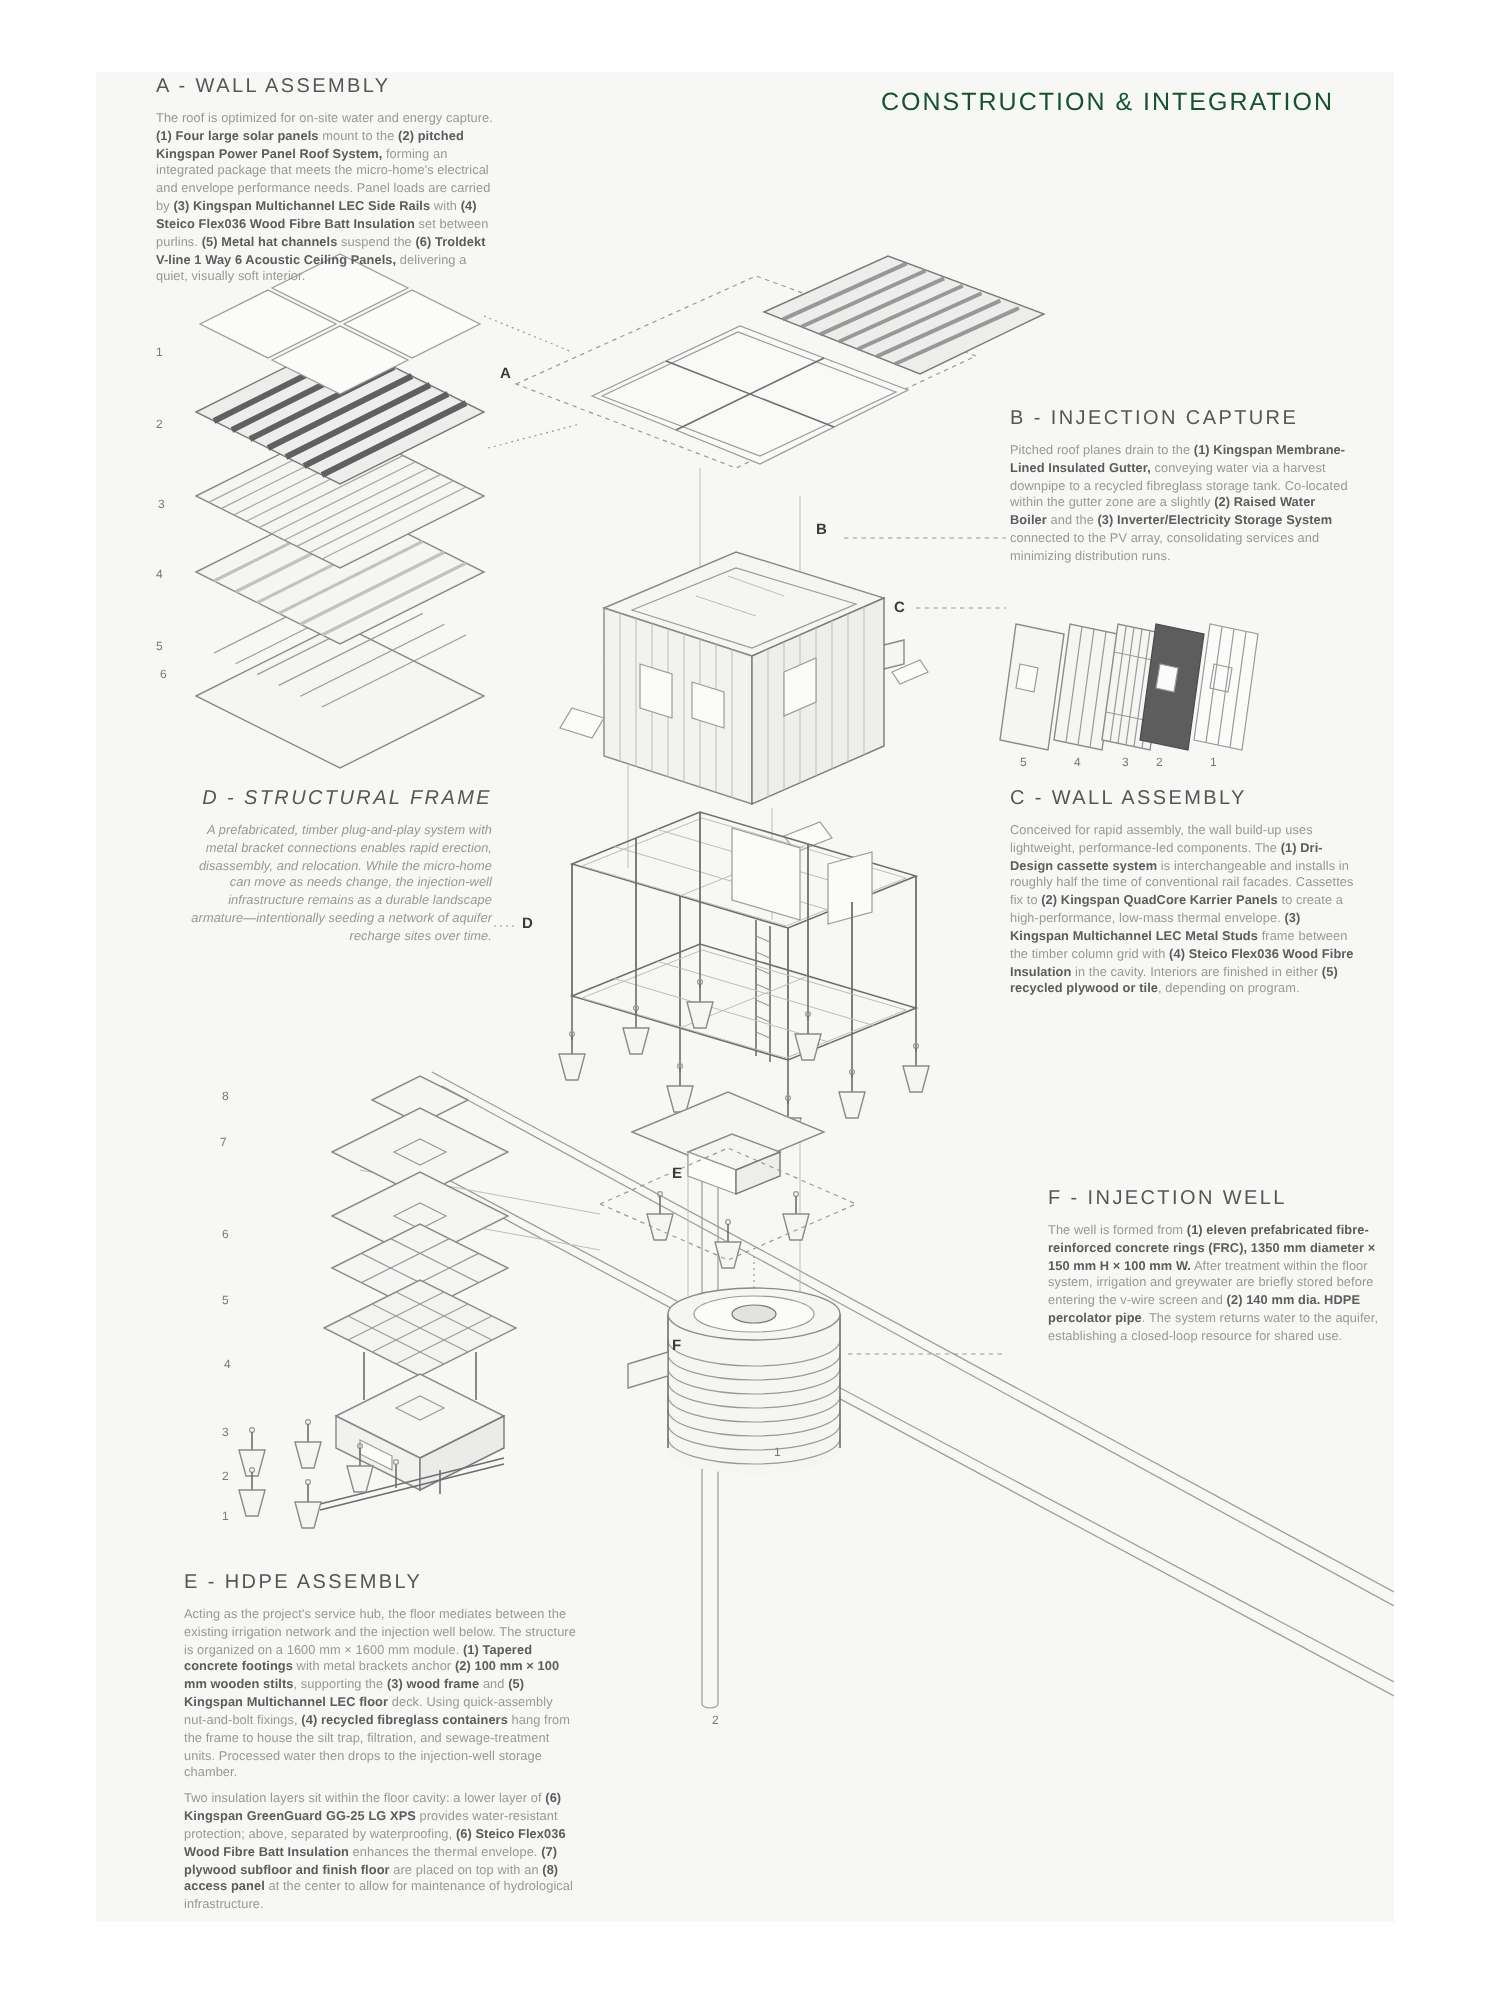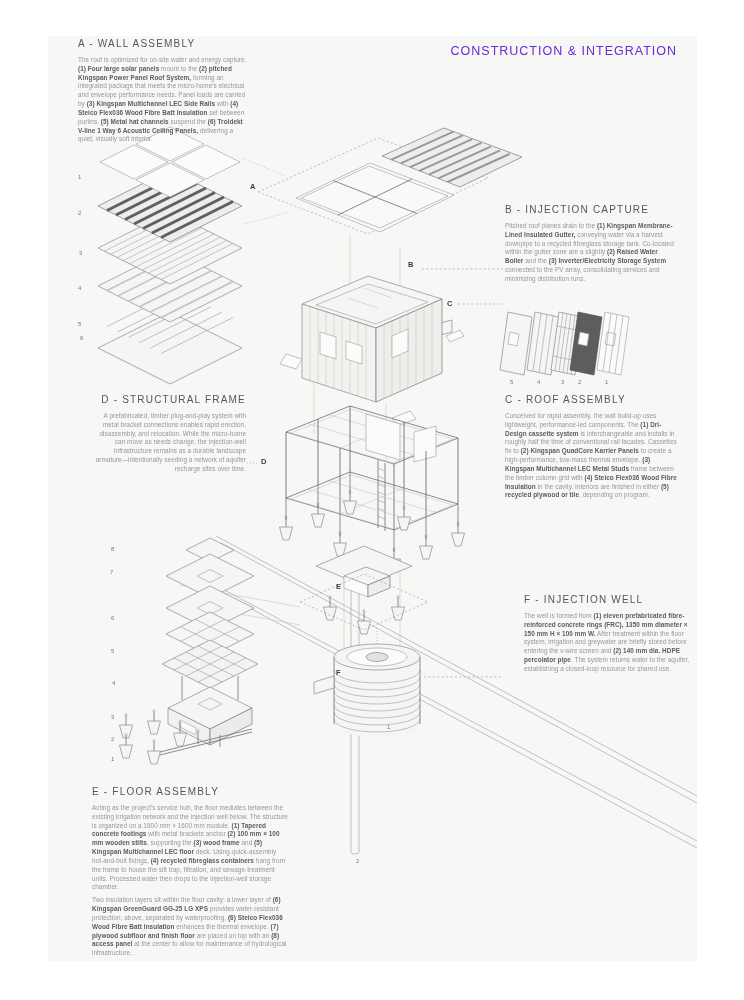--- a/index.html
+++ b/index.html
@@ -1,25 +1,25 @@
 <!DOCTYPE html>
 <html><head>
 <meta charset="utf-8">
 <style>
   html,body{margin:0;padding:0;background:#ffffff;}
   .page{position:relative;width:744px;height:1000px;background:#ffffff;overflow:hidden;
         font-family:"Liberation Sans",sans-serif;}
   .sheet{position:absolute;left:48px;top:36px;width:649px;height:925px;background:#f7f7f5;}
-  .title{position:absolute;top:8px;right:20px;font-size:12.5px;letter-spacing:1px;color:#6d28d9;}
+  .title{position:absolute;top:8px;right:30px;font-size:12.5px;letter-spacing:1px;color:#14532d;}
   .tb{position:absolute;}
   .tb .heading{font-size:10px;letter-spacing:1.2px;color:#565656;}
   .tb .body{margin-top:7px;font-size:6.4px;line-height:1.38;color:#979797;letter-spacing:.05px;}
   .tb .body + .body{margin-top:4px;}
   .tb .body .b{font-weight:bold;color:#5c5c5c;}
-  .tb.right{text-align:right;}
+  .tb.right{text-align:right;font-style:italic;}
   .num{position:absolute;font-size:6px;color:#787878;}
   .callout{position:absolute;font-size:7.5px;font-weight:bold;color:#3a3a3a;}
   svg{position:absolute;left:0;top:0;}
   .s1{stroke:#6e6e6e;stroke-width:.8;fill:none;}
   .s1b{stroke:#6e6e6e;stroke-width:.9;fill:none;}
   .s2{stroke:#9a9a9a;stroke-width:.6;fill:none;}
   .s3{stroke:#bdbdbb;stroke-width:.5;fill:none;}
   .f1{fill:#f5f5f3;stroke:#8a8a8a;stroke-width:.7;}
   .f2{fill:#fbfbfa;stroke:#9a9a9a;stroke-width:.6;}
   .f3{fill:#ededeb;stroke:#7a7a7a;stroke-width:.7;}
@@ -341,31 +341,31 @@
     <div class="heading">A - WALL ASSEMBLY</div>
     <div class="body"><span>The roof is optimized for on-site water and energy capture. </span><span class="b">(1) Four large solar panels</span><span> mount to the </span><span class="b">(2) pitched Kingspan Power Panel Roof System,</span><span> forming an integrated package that meets the micro-home's electrical and envelope performance needs. Panel loads are carried by </span><span class="b">(3) Kingspan Multichannel LEC Side Rails</span><span> with </span><span class="b">(4) Steico Flex036 Wood Fibre Batt Insulation</span><span> set between purlins. </span><span class="b">(5) Metal hat channels</span><span> suspend the </span><span class="b">(6) Troldekt V-line 1 Way 6 Acoustic Ceiling Panels,</span><span> delivering a quiet, visually soft interior.</span></div>
   </div>
 
   <div class="tb" style="left:457px;top:168px;width:172px">
     <div class="heading">B - INJECTION CAPTURE</div>
     <div class="body"><span>Pitched roof planes drain to the </span><span class="b">(1) Kingspan Membrane-Lined Insulated Gutter,</span><span> conveying water via a harvest downpipe to a recycled fibreglass storage tank. Co-located within the gutter zone are a slightly </span><span class="b">(2) Raised Water Boiler</span><span> and the </span><span class="b">(3) Inverter/Electricity Storage System</span><span> connected to the PV array, consolidating services and minimizing distribution runs.</span></div>
   </div>
 
   <div class="tb" style="left:457px;top:358px;width:176px">
-    <div class="heading">C - ROOF ASSEMBLY</div>
+    <div class="heading">C - WALL ASSEMBLY</div>
     <div class="body"><span>Conceived for rapid assembly, the wall build-up uses lightweight, performance-led components. The </span><span class="b">(1) Dri-Design cassette system</span><span> is interchangeable and installs in roughly half the time of conventional rail facades. Cassettes fix to </span><span class="b">(2) Kingspan QuadCore Karrier Panels</span><span> to create a high-performance, low-mass thermal envelope. </span><span class="b">(3) Kingspan Multichannel LEC Metal Studs</span><span> frame between the timber column grid with </span><span class="b">(4) Steico Flex036 Wood Fibre Insulation</span><span> in the cavity. Interiors are finished in either </span><span class="b">(5) recycled plywood or tile</span><span>, depending on program.</span></div>
   </div>
 
   <div class="tb right" style="left:40px;top:358px;width:158px">
     <div class="heading">D - STRUCTURAL FRAME</div>
     <div class="body"><span>A prefabricated, timber plug-and-play system with metal bracket connections enables rapid erection, disassembly, and relocation. While the micro-home can move as needs change, the injection-well infrastructure remains as a durable landscape armature—intentionally seeding a network of aquifer recharge sites over time.</span></div>
   </div>
 
   <div class="tb" style="left:44px;top:750px;width:196px">
-    <div class="heading">E - FLOOR ASSEMBLY</div>
+    <div class="heading">E - HDPE ASSEMBLY</div>
     <div class="body"><span>Acting as the project's service hub, the floor mediates between the existing irrigation network and the injection well below. The structure is organized on a 1600 mm × 1600 mm module. </span><span class="b">(1) Tapered concrete footings</span><span> with metal brackets anchor </span><span class="b">(2) 100 mm × 100 mm wooden stilts</span><span>, supporting the </span><span class="b">(3) wood frame</span><span> and </span><span class="b">(5) Kingspan Multichannel LEC floor</span><span> deck. Using quick-assembly nut-and-bolt fixings, </span><span class="b">(4) recycled fibreglass containers</span><span> hang from the frame to house the silt trap, filtration, and sewage-treatment units. Processed water then drops to the injection-well storage chamber.</span></div>
     <div class="body"><span>Two insulation layers sit within the floor cavity: a lower layer of </span><span class="b">(6) Kingspan GreenGuard GG-25 LG XPS</span><span> provides water-resistant protection; above, separated by waterproofing, </span><span class="b">(6) Steico Flex036 Wood Fibre Batt Insulation</span><span> enhances the thermal envelope. </span><span class="b">(7) plywood subfloor and finish floor</span><span> are placed on top with an </span><span class="b">(8) access panel</span><span> at the center to allow for maintenance of hydrological infrastructure.</span></div>
   </div>
 
   <div class="tb" style="left:476px;top:558px;width:174px">
     <div class="heading">F - INJECTION WELL</div>
     <div class="body"><span>The well is formed from </span><span class="b">(1) eleven prefabricated fibre-reinforced concrete rings (FRC), 1350 mm diameter × 150 mm H × 100 mm W.</span><span> After treatment within the floor system, irrigation and greywater are briefly stored before entering the v-wire screen and </span><span class="b">(2) 140 mm dia. HDPE percolator pipe</span><span>. The system returns water to the aquifer, establishing a closed-loop resource for shared use.</span></div>
   </div>
 
   <span class="callout" style="left:202px;top:146px">A</span>

